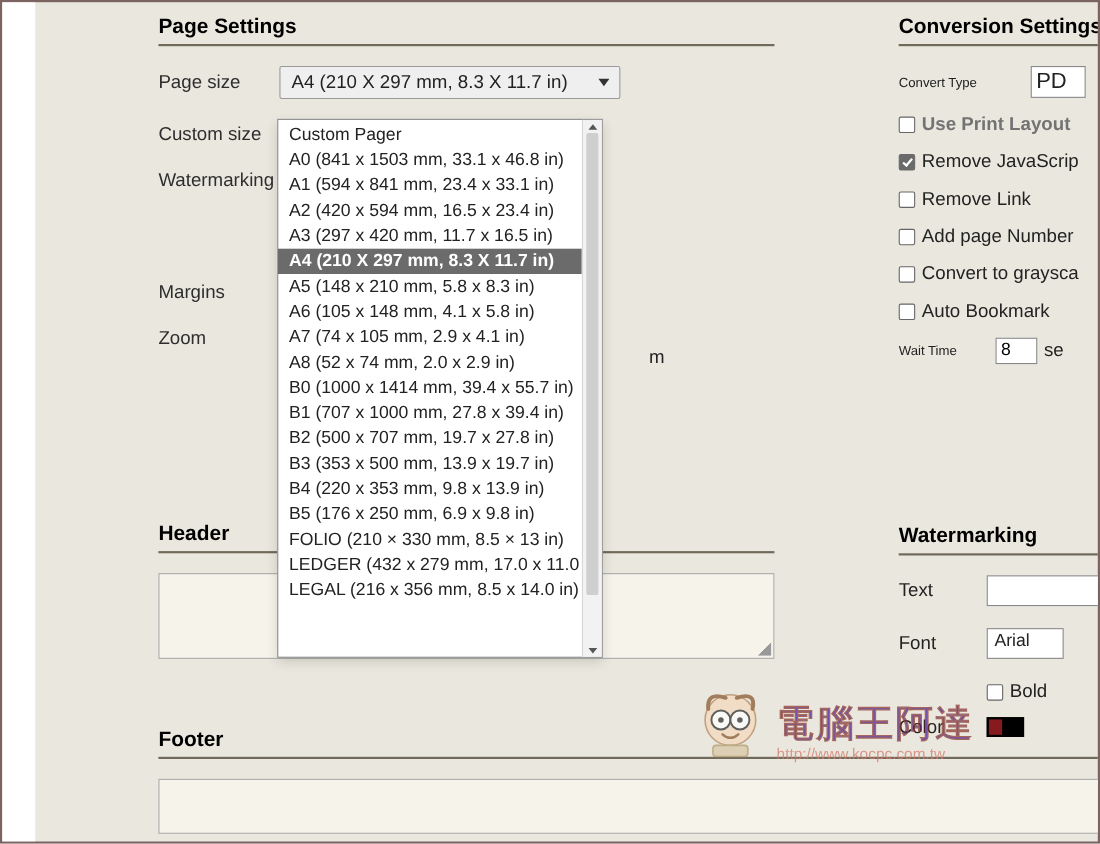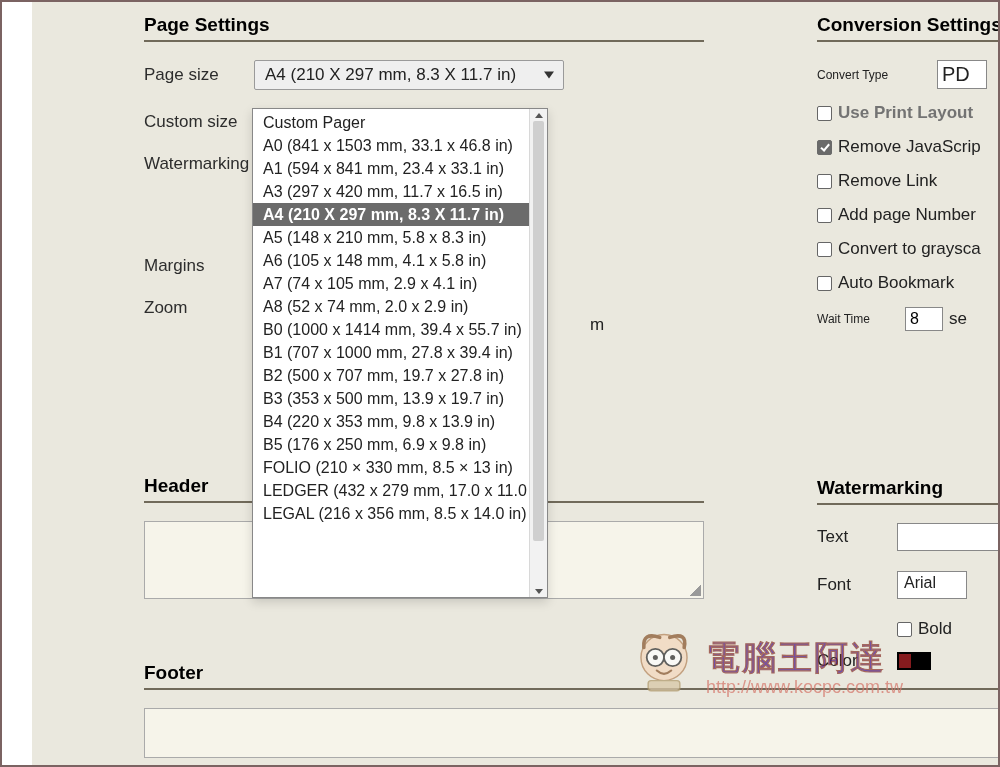--- a/index.html
+++ b/index.html
@@ -270,21 +270,21 @@
   .logo-cjk {
     font-size: 34px;
     font-weight: 400;
     letter-spacing: 2px;
     color: #4c1d95;
     -webkit-text-stroke: 1.2px #8d3d32;
     white-space: nowrap;
     margin-top: 16px;
   }
   .logo-url {
-    font-size: 18px;
+    font-size: 14px;
     color: #d57a6e;
     margin-top: -4px;
   }
 </style>
 </head>
 <body>
 
 <div class="viewport">
   <div class="gutter-left"></div>
   <div class="content">
@@ -318,20 +318,21 @@
       </div>
     </div>
 
     <span class="extra-m" style="left:558px; top:313px;">m</span>
 
     <div class="dropdown">
       <div class="dropdown-list" id="dropdown-list">
           <div class="dropdown-item">Custom Pager</div>
           <div class="dropdown-item">A0 (841 x 1503 mm, 33.1 x 46.8 in)</div>
           <div class="dropdown-item">A1 (594 x 841 mm, 23.4 x 33.1 in)</div>
+          <div class="dropdown-item">A2 (420 x 594 mm, 16.5 x 23.4 in)</div>
           <div class="dropdown-item">A3 (297 x 420 mm, 11.7 x 16.5 in)</div>
           <div class="dropdown-item selected">A4 (210 X 297 mm, 8.3 X 11.7 in)</div>
           <div class="dropdown-item">A5 (148 x 210 mm, 5.8 x 8.3 in)</div>
           <div class="dropdown-item">A6 (105 x 148 mm, 4.1 x 5.8 in)</div>
           <div class="dropdown-item">A7 (74 x 105 mm, 2.9 x 4.1 in)</div>
           <div class="dropdown-item">A8 (52 x 74 mm, 2.0 x 2.9 in)</div>
           <div class="dropdown-item">B0 (1000 x 1414 mm, 39.4 x 55.7 in)</div>
           <div class="dropdown-item">B1 (707 x 1000 mm, 27.8 x 39.4 in)</div>
           <div class="dropdown-item">B2 (500 x 707 mm, 19.7 x 27.8 in)</div>
           <div class="dropdown-item">B3 (353 x 500 mm, 13.9 x 19.7 in)</div>

